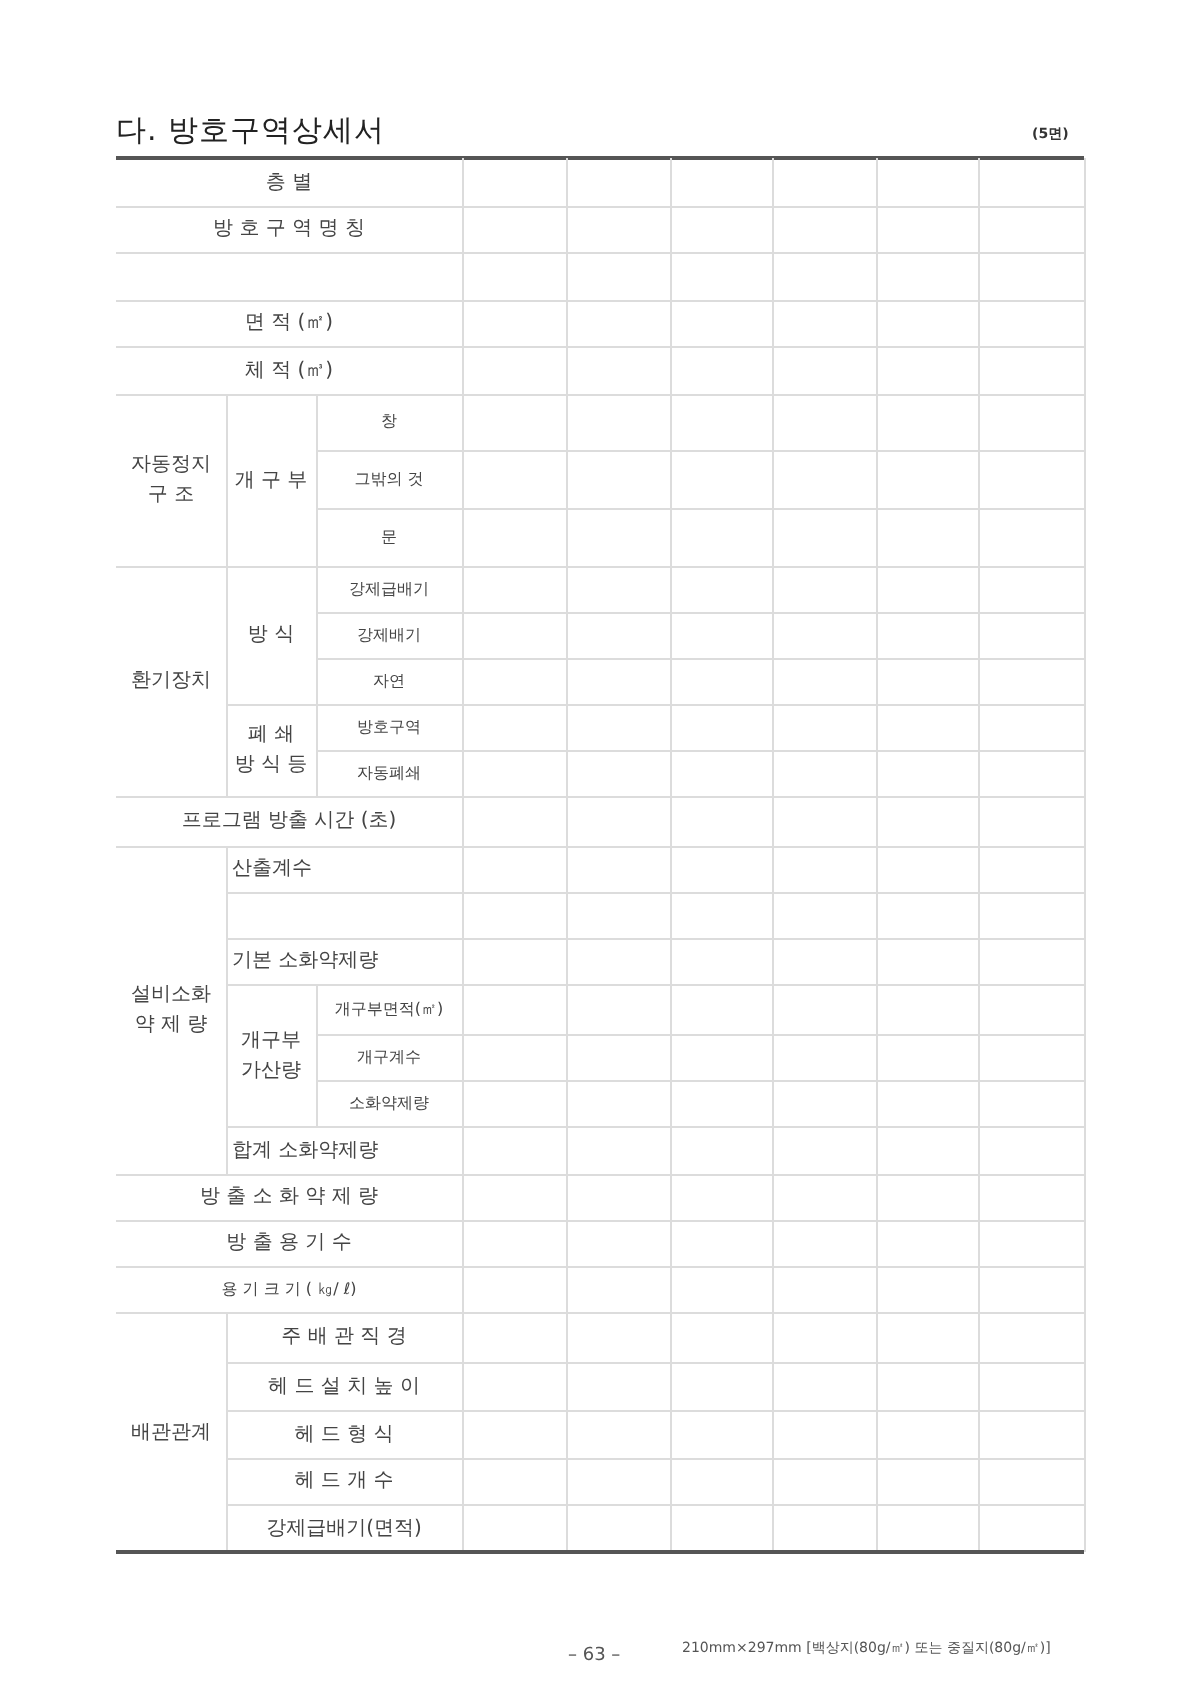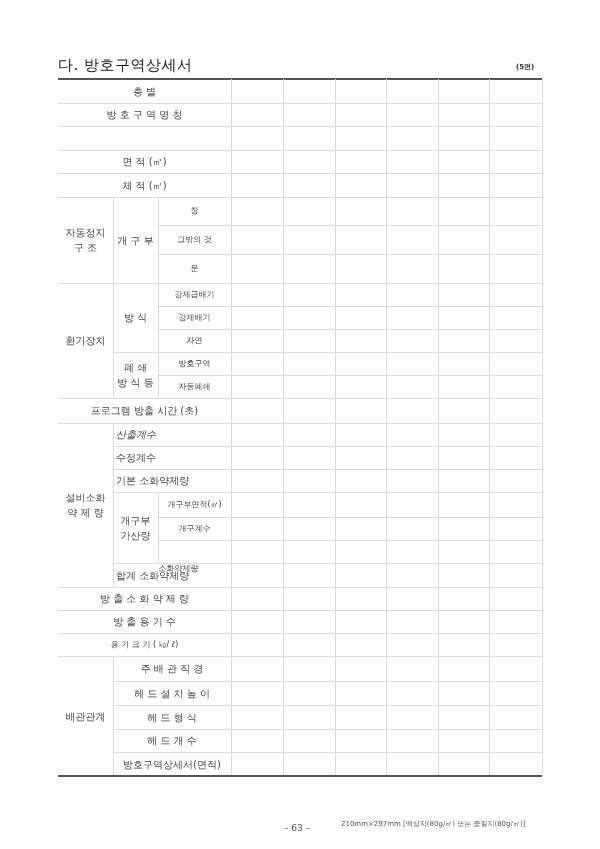--- a/index.html
+++ b/index.html
@@ -111,38 +111,37 @@
     <div class="cell sm" style="left: 100px; top: 204px; width: 73px; height: 23px; white-space: pre-line;">강제급배기</div>
     <div class="cell sm" style="left: 100px; top: 227px; width: 73px; height: 23px; white-space: pre-line;">강제배기</div>
     <div class="cell sm" style="left: 100px; top: 250px; width: 73px; height: 23px; white-space: pre-line;">자연</div>
     <div class="cell" style="left: 55px; top: 273px; width: 45px; height: 46px; white-space: pre-line;">폐    쇄
 방 식 등</div>
     <div class="cell sm" style="left: 100px; top: 273px; width: 73px; height: 23px; white-space: pre-line;">방호구역</div>
     <div class="cell sm" style="left: 100px; top: 296px; width: 73px; height: 23px; white-space: pre-line;">자동폐쇄</div>
     <div class="cell" style="left: 0px; top: 319px; width: 173px; height: 25px; white-space: pre-line;">프로그램 방출 시간 (초)</div>
     <div class="cell" style="left: 0px; top: 344px; width: 55px; height: 164px; white-space: pre-line;">설비소화
 약 제 량</div>
-    <div class="cell left" style="left: 55px; top: 344px; width: 118px; height: 23px; white-space: pre-line; font-style: italic;">산출계수</div>
-    <div class="cell left" style="left: 55px; top: 367px; width: 118px; height: 23px; white-space: pre-line;">수정계수</div>
+    <div class="cell left" style="left: 55px; top: 344px; width: 118px; height: 23px; white-space: pre-line;">산출계수</div>
     <div class="cell left" style="left: 55px; top: 390px; width: 118px; height: 23px; white-space: pre-line;">기본 소화약제량</div>
     <div class="cell" style="left: 55px; top: 413px; width: 45px; height: 71px; white-space: pre-line;">개구부
 가산량</div>
     <div class="cell sm" style="left: 100px; top: 413px; width: 73px; height: 25px; white-space: pre-line;">개구부면적(㎡)</div>
     <div class="cell sm" style="left: 100px; top: 438px; width: 73px; height: 23px; white-space: pre-line;">개구계수</div>
-    <div class="cell sm" style="left: 84px; top: 461px; width: 73px; height: 23px; white-space: pre-line; margin-top: 17px;">소화약제량</div>
+    <div class="cell sm" style="left: 100px; top: 461px; width: 73px; height: 23px; white-space: pre-line;">소화약제량</div>
     <div class="cell left" style="left: 55px; top: 484px; width: 118px; height: 24px; white-space: pre-line;">합계 소화약제량</div>
     <div class="cell" style="left: 0px; top: 508px; width: 173px; height: 23px; white-space: pre-line;">방 출 소 화 약 제 량</div>
     <div class="cell" style="left: 0px; top: 531px; width: 173px; height: 23px; white-space: pre-line;">방 출 용 기 수</div>
     <div class="cell sm" style="left: 0px; top: 554px; width: 173px; height: 23px; white-space: pre-line;">용 기 크 기 (    ㎏/    ℓ)</div>
     <div class="cell" style="left: 0px; top: 577px; width: 55px; height: 120px; white-space: pre-line;">배관관계</div>
     <div class="cell" style="left: 55px; top: 577px; width: 118px; height: 25px; white-space: pre-line;">주 배 관 직 경</div>
     <div class="cell" style="left: 55px; top: 626px; width: 118px; height: 24px; white-space: pre-line;">헤    드    형    식</div>
     <div class="cell" style="left: 55px; top: 602px; width: 118px; height: 24px; white-space: pre-line;">헤 드 설 치 높 이</div>
     <div class="cell" style="left: 55px; top: 650px; width: 118px; height: 23px; white-space: pre-line;">헤    드    개    수</div>
-    <div class="cell" style="left: 55px; top: 673px; width: 118px; height: 24px; white-space: pre-line;">방호구역상세서(면적)</div>
+    <div class="cell" style="left: 55px; top: 673px; width: 118px; height: 24px; white-space: pre-line;">강제급배기(면적)</div>
     <div style="position: absolute; left: 174px; top: 1px; width: 51px; height: 23px;"></div>
     <div style="position: absolute; left: 226px; top: 1px; width: 51px; height: 23px;"></div>
     <div style="position: absolute; left: 278px; top: 1px; width: 50px; height: 23px;"></div>
     <div style="position: absolute; left: 329px; top: 1px; width: 51px; height: 23px;"></div>
     <div style="position: absolute; left: 381px; top: 1px; width: 50px; height: 23px;"></div>
     <div style="position: absolute; left: 432px; top: 1px; width: 52px; height: 23px;"></div>
     <div style="position: absolute; left: 174px; top: 25px; width: 51px; height: 22px;"></div>
     <div style="position: absolute; left: 226px; top: 25px; width: 51px; height: 22px;"></div>
     <div style="position: absolute; left: 278px; top: 25px; width: 50px; height: 22px;"></div>
     <div style="position: absolute; left: 329px; top: 25px; width: 51px; height: 22px;"></div>

